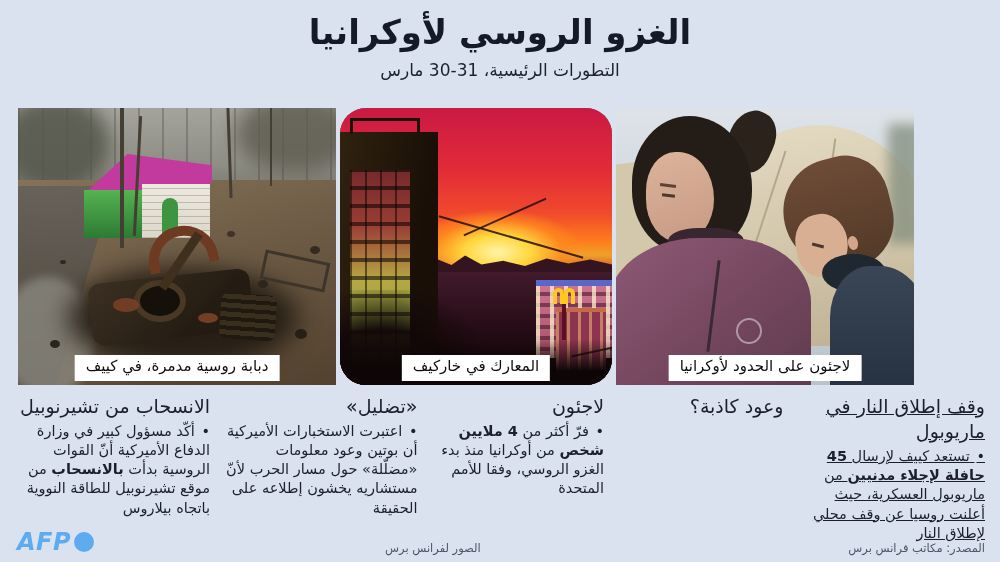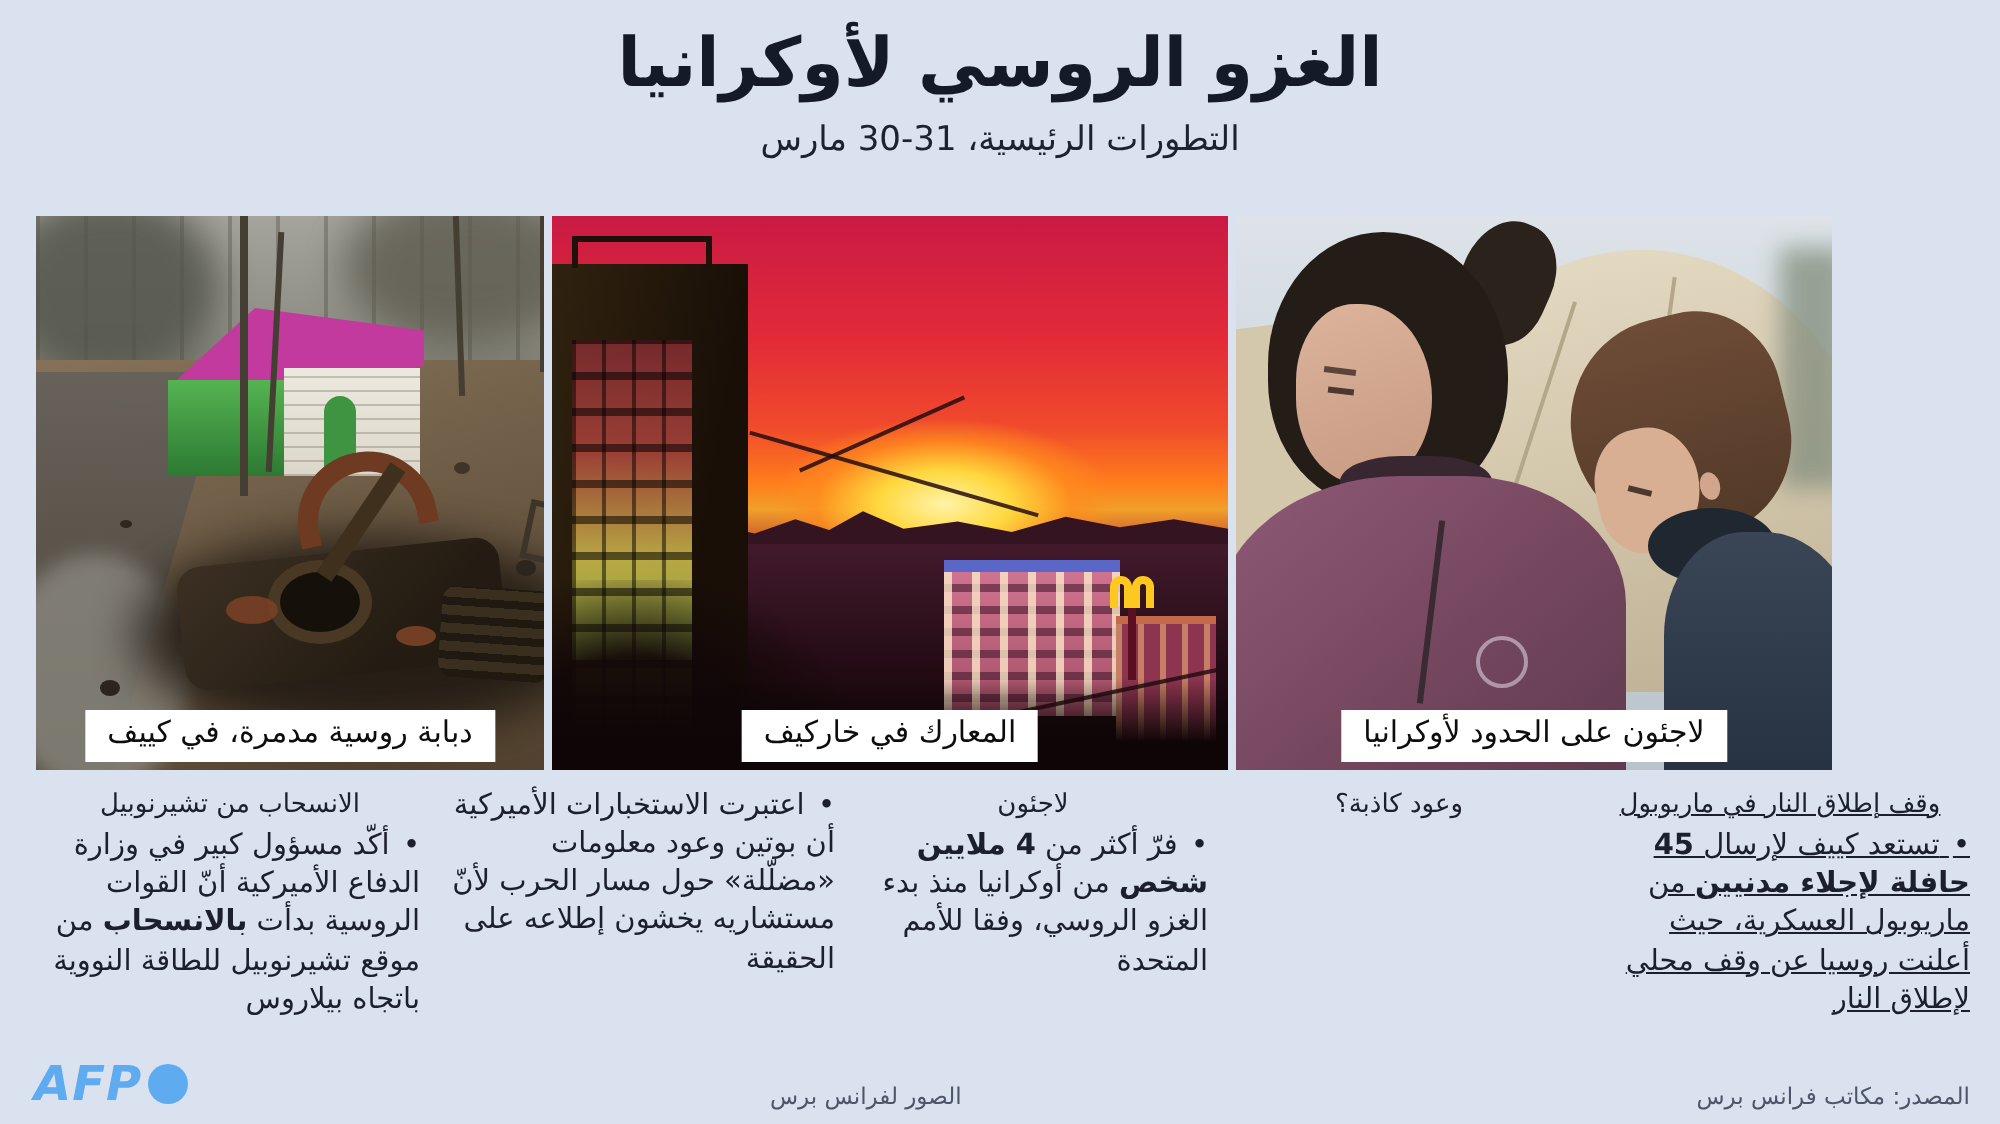--- a/index.html
+++ b/index.html
@@ -22,22 +22,22 @@
     text-align: center; font-size: 17px; color: #1c2230;
   }
 
   
   .photos {
     position: absolute; top: 108px; left: 18px; height: 277px;
     display: flex; gap: 4px;
   }
   .photo { position: relative; height: 277px; overflow: hidden; background:#555; }
   .photo * { position: absolute; }
-  .ph1 { width: 254px; }
-  .ph2 { width: 338px; }
+  .ph1 { width: 318px; }
+  .ph2 { width: 272px; border-radius: 26px; }
   .ph3 { width: 298px; }
 
   .cap {
     position: absolute; bottom: 4px; left: 50%; transform: translateX(-50%);
     background: #ffffff; color: #0d0d0d; font-size: 15px;
     padding: 2px 11px 5px; white-space: nowrap; line-height: 1.25;
   }
 
   
   .p1-sky { top:0; left:0; right:0; height:78px;
@@ -184,21 +184,21 @@
     border-radius:50%; }
   .p3-gbody { left:214px; top:158px; width:100px; height:130px;
     background: linear-gradient(#3a4656, #253140); border-radius:40% 50% 0 0; }
 
   
   .cols {
     position: absolute; top: 394px; left: 20px; right: 15px;
     display: flex; justify-content: space-between;
     font-size: 14.5px; line-height: 1.32; color: #1b202c; text-align: right;
   }
-  .col h3 { font-size: 13px; font-weight: normal; margin-bottom: 3px; text-align: center; }
+  .col h3 { font-size: 19px; font-weight: normal; margin-bottom: 3px; }
   .c-mariupol { width: 190px; text-decoration: underline; }
   .c-promises { width: 168px; }
   .c-refugees { width: 175px; }
   .c-misleading { width: 196px; }
   .c-chernobyl { width: 190px; }
   .bd { font-weight: bold; }
   .blt { padding-left: 2px; }
 
   
   .afp-logo {
@@ -307,20 +307,21 @@
   <div class="col c-promises">
     <h3>وعود كاذبة؟</h3>
   </div>
 
   <div class="col c-refugees">
     <h3>لاجئون</h3>
     <p><span class="blt">•</span> <span>فرّ أكثر من </span><span class="bd">4 ملايين شخص</span><span> من أوكرانيا منذ بدء الغزو الروسي، وفقا للأمم المتحدة</span></p>
   </div>
 
   <div class="col c-misleading">
+    <h3>«تضليل»</h3>
     <p><span class="blt">•</span> <span>اعتبرت الاستخبارات الأميركية أن بوتين وعود معلومات «مضلّلة» حول مسار الحرب لأنّ مستشاريه يخشون إطلاعه على الحقيقة</span><span class="bd"></span><span></span></p>
   </div>
 
   <div class="col c-chernobyl">
     <h3>الانسحاب من تشيرنوبيل</h3>
     <p><span class="blt">•</span> <span>أكّد مسؤول كبير في وزارة الدفاع الأميركية أنّ القوات الروسية بدأت </span><span class="bd">بالانسحاب</span><span> من موقع تشيرنوبيل للطاقة النووية باتجاه بيلاروس</span></p>
   </div>
 
 </div>
 

